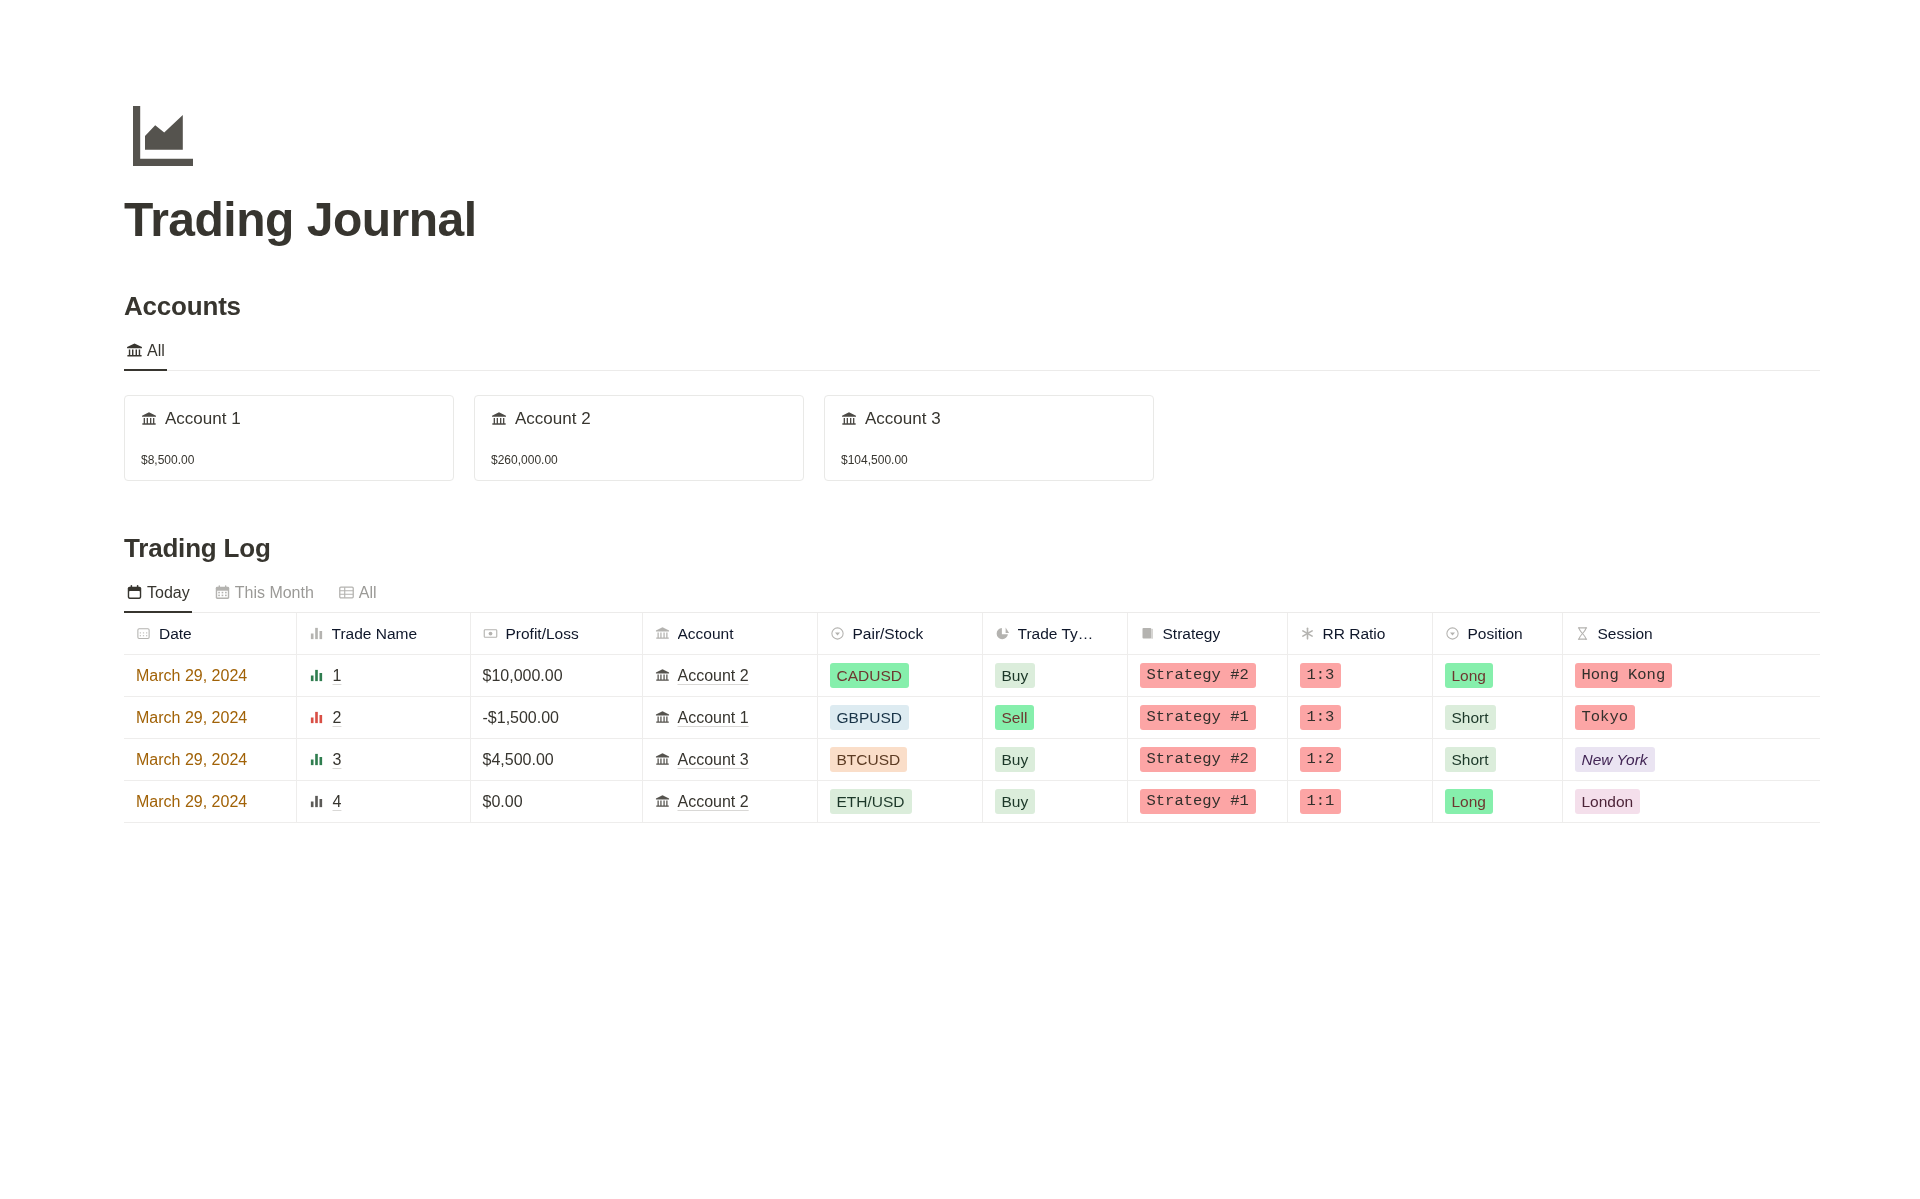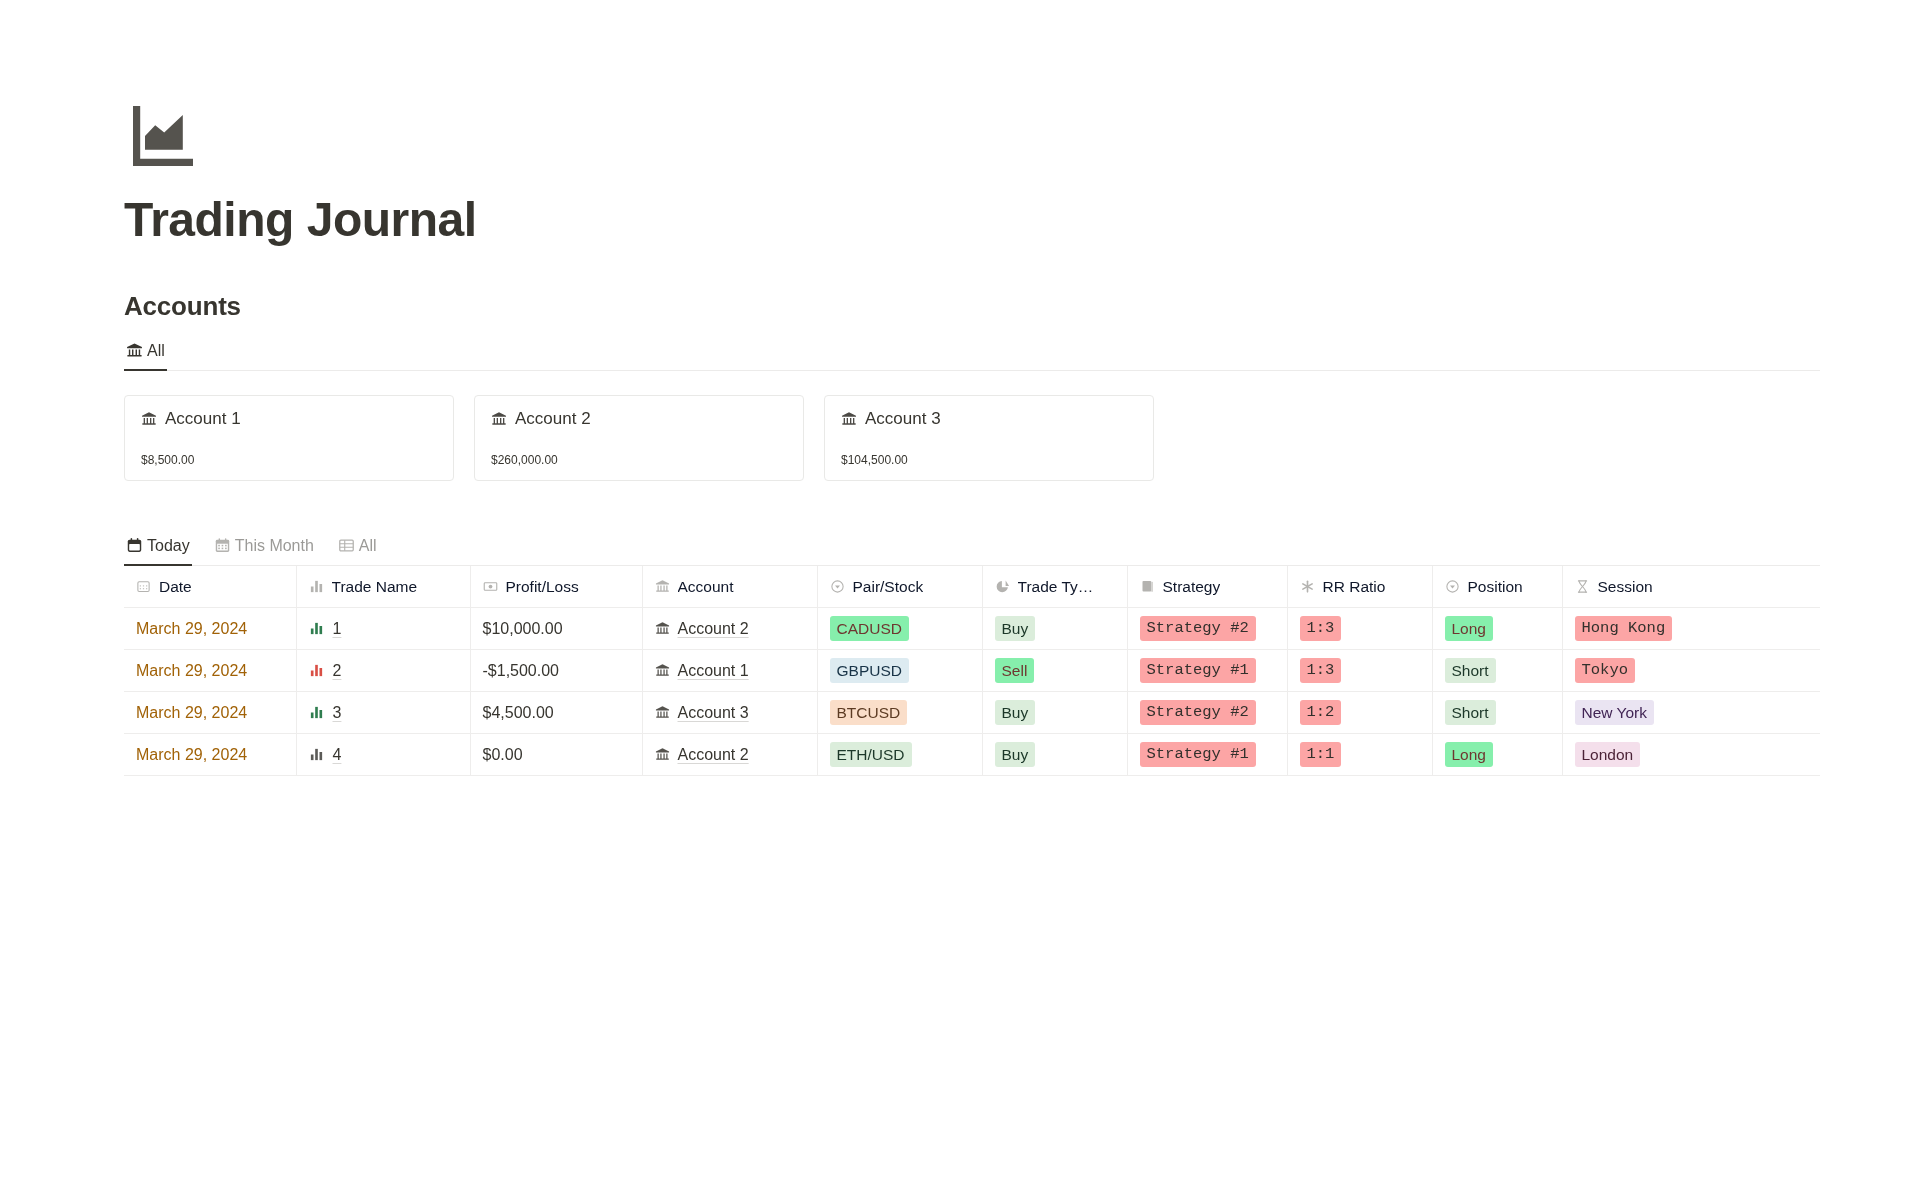--- a/index.html
+++ b/index.html
@@ -98,21 +98,21 @@
   .badge {
     display: inline-block; border-radius: 3px;
     padding: 2px 7px; font-size: 15.5px; line-height: 21px;
     white-space: nowrap;
   }
   .b-red    { background: #86efac; color: #6e3630; }
   .b-blue   { background: #ddebf1; color: #183347; }
   .b-orange { background: #fadec9; color: #5c3b23; }
   .b-green  { background: #dbeddb; color: #1c3829; }
   .b-gray   { background: #fca5a5; color: #32302c; font-family: Liberation Mono, monospace; }
-  .b-purple { background: #eae4f2; color: #412454; }
+  .b-purple { background: #eae4f2; color: #412454; font-style: italic; }
   .b-pink   { background: #f4dfeb; color: #4c2337; }
 
   
   .icn { display: inline-flex; align-items: center; justify-content: center; flex: none; }
 </style>
 </head>
 <body>
 
 <div class="page">
 
@@ -172,20 +172,21 @@
             </svg>
           </span>
           <span class="ctext">Account 3</span>
         </div>
         <div class="card-value">$104,500.00</div>
       </div>
     </div>
   </div>
 
   <div class="section log-section">
+    <h2 class="section-heading">Trading Log</h2>
 
     <div class="viewbar">
       <div class="viewtab active">
         <span class="vicon icn">
           <svg width="17" height="17" viewBox="0 0 24 24" aria-hidden="true">
             <rect x="2.5" y="4" width="19" height="17" rx="2.5" fill="#37352f"></rect>
             <rect x="4.5" y="10" width="15" height="9" rx="1" fill="#ffffff"></rect>
             <rect x="6.5" y="1.5" width="2.2" height="4.5" rx="1.1" fill="#37352f"></rect>
             <rect x="15.3" y="1.5" width="2.2" height="4.5" rx="1.1" fill="#37352f"></rect>
           </svg>

